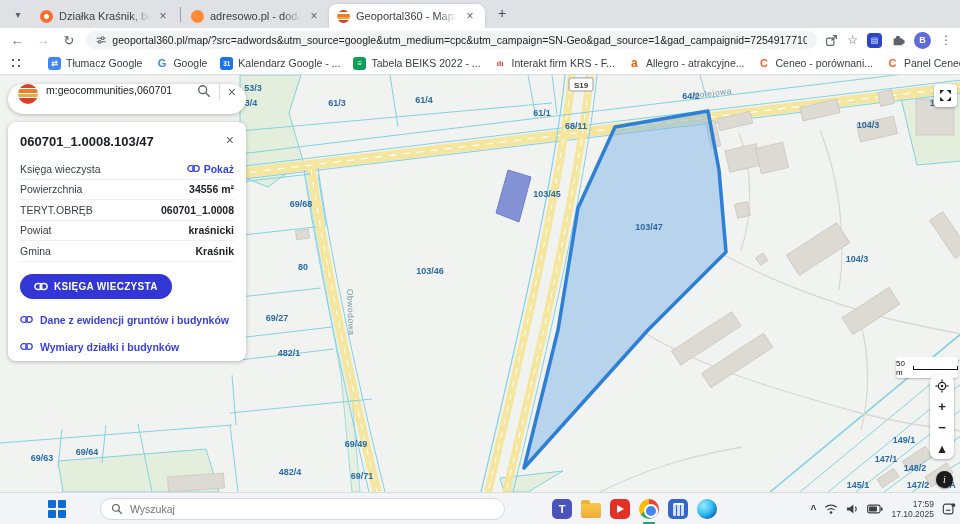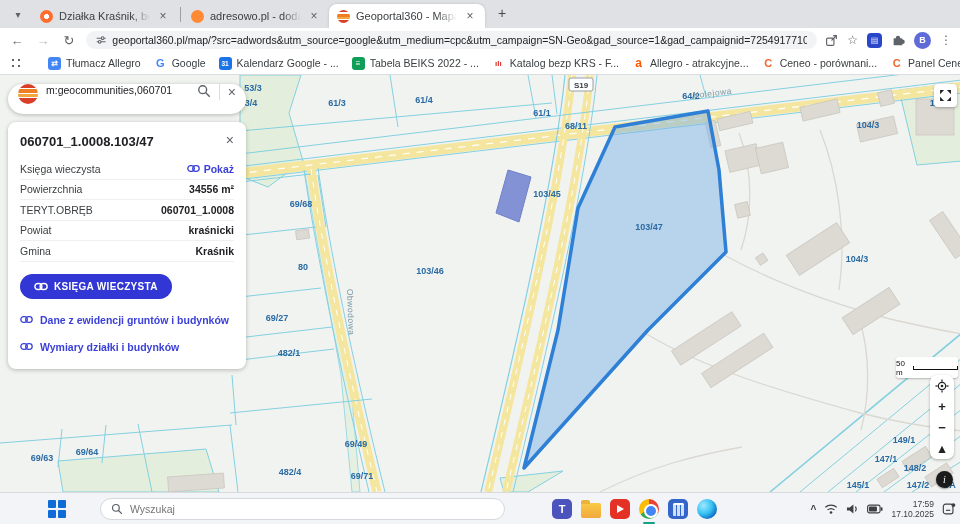--- a/index.html
+++ b/index.html
@@ -51,21 +51,21 @@
   .infobtn{position:absolute;left:936px;top:396px;width:17px;height:17px;border-radius:50%;background:#1b1b1b;color:#fff;font-size:10px;font-style:italic;font-family:"Liberation Serif",serif;display:flex;align-items:center;justify-content:center;box-shadow:0 1px 2px rgba(0,0,0,.4)}
   .scalebox{position:absolute;left:896px;top:282px;width:62px;height:21px;background:#fff;border-radius:3px;box-shadow:0 1px 2px rgba(0,0,0,.25);display:flex;flex-direction:row;align-items:center;justify-content:center}
   .scalelbl{font-size:8px;color:#111;line-height:9px}
   .scalebracket{width:46px;height:4px;border-left:1.2px solid #111;border-right:1.2px solid #111;border-bottom:1.2px solid #111}
   
   .searchcard{position:absolute;left:8px;top:9px;width:238px;height:30px;background:#fff;border-radius:15px;box-shadow:0 1px 4px rgba(0,0,0,.25);display:flex;align-items:flex-start;gap:8px;padding:0 10px;z-index:5}
   .gplogo{width:20px;height:20px;border-radius:50%;flex:0 0 auto;background:linear-gradient(180deg,#d9402a 0 3.5px,#fff 3.5px 4.5px,#ef7d22 4.5px 9px,#fff 9px 10px,#f2a63b 10px 13px,#fff 13px 14px,#d9402a 14px 20px)}
   .searchcard input{border:none;outline:none;flex:1;min-width:0;font-size:10.5px;color:#202124;font-family:"Liberation Sans",sans-serif}
   .sc-x{color:#5f6368;font-size:14px}
   .sc-div{width:1px;height:16px;background:#dadce0}
-  .detcard{position:absolute;left:8px;top:47px;width:238px;background:#fff;border-radius:8px;box-shadow:0 1px 4px rgba(0,0,0,.25);padding:12px 12px 16px;z-index:5}
+  .detcard{position:absolute;left:8px;top:47px;width:238px;background:#fff;border-radius:8px;box-shadow:0 1px 4px rgba(0,0,0,.25);padding:12px 12px 8px;z-index:5}
   .dt-head{display:flex;align-items:flex-start;margin-bottom:10px}
   .dt-title{font-size:13px;font-weight:bold;color:#202124;flex:1}
   .dt-x{color:#5f6368;font-size:14px;line-height:13px}
   .row{display:flex;align-items:center;justify-content:space-between;height:20.5px;border-bottom:1px solid #edeff1;font-size:10.5px}
   .row:last-of-type{border-bottom:none}
   .rl{color:#3c4043}
   .rv{color:#202124;font-weight:bold;text-align:right}
   .rlink{color:#3b41d8;font-weight:bold;display:flex;align-items:center;gap:4px}
   .kwbtn{margin-top:12px;background:#3136d4;color:#fff;border:none;border-radius:14px;height:25px;padding:0 14px;font-size:10px;font-weight:bold;letter-spacing:.3px;display:flex;align-items:center;gap:6px;font-family:"Liberation Sans",sans-serif}
   .plink{display:flex;align-items:center;gap:7px;color:#3b41d8;font-size:10.5px;font-weight:bold;margin-top:15px}
@@ -150,37 +150,37 @@
       <div class="avatar">B</div>
       <span class="tbic">⋮</span>
     </div>
   </div>
 
   <div class="bookbar">
     <span class="grid9"></span>
     <span class="vsep"></span>
     <div class="bm">
         <span class="bmi bmi0">⇄</span>
-        <span>Tłumacz Allegro</span>
+        <span>Tłumacz Google</span>
       </div>
     <div class="bm">
         <span class="bmi bmi1">G</span>
         <span>Google</span>
       </div>
     <div class="bm">
         <span class="bmi bmi2">31</span>
         <span>Kalendarz Google - ...</span>
       </div>
     <div class="bm">
         <span class="bmi bmi3">≡</span>
         <span>Tabela BEIKS 2022 - ...</span>
       </div>
     <div class="bm">
         <span class="bmi bmi4">ılı</span>
-        <span>Katalog bezp KRS - F...</span>
+        <span>Interakt firm KRS - F...</span>
       </div>
     <div class="bm">
         <span class="bmi bmi5">a</span>
         <span>Allegro - atrakcyjne...</span>
       </div>
     <div class="bm">
         <span class="bmi bmi6">C</span>
         <span>Ceneo - porównani...</span>
       </div>
     <div class="bm">

